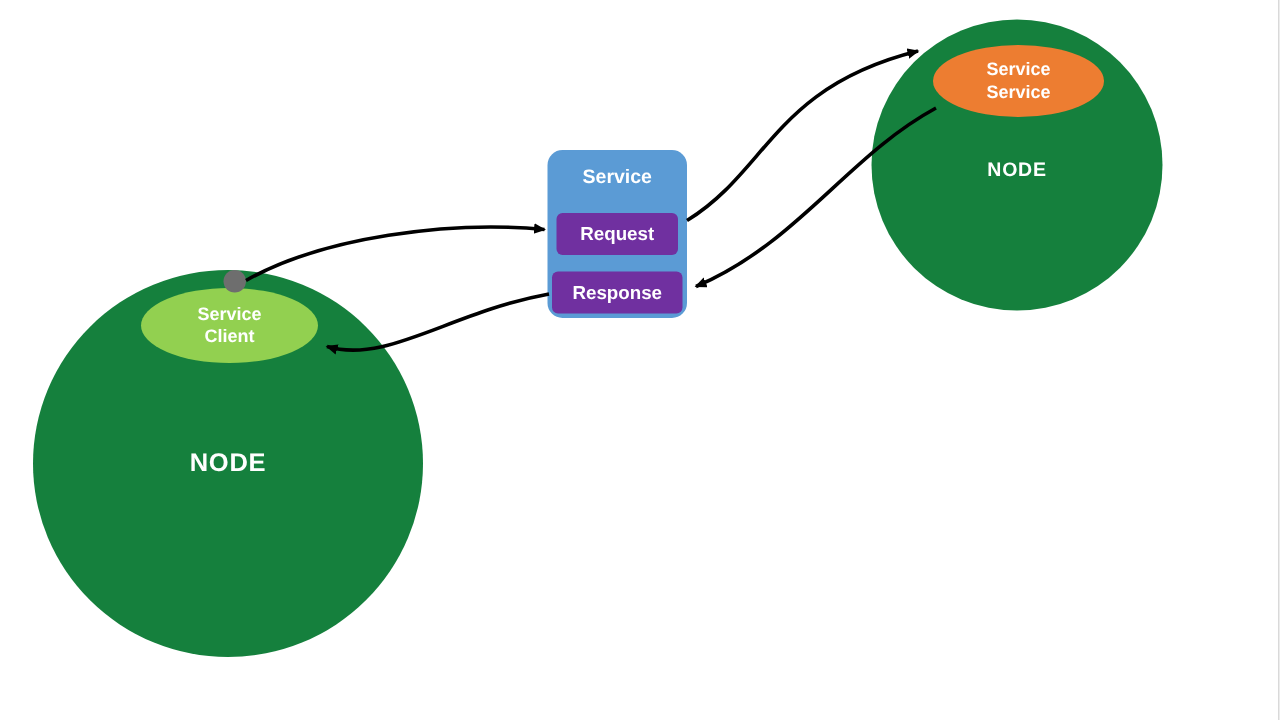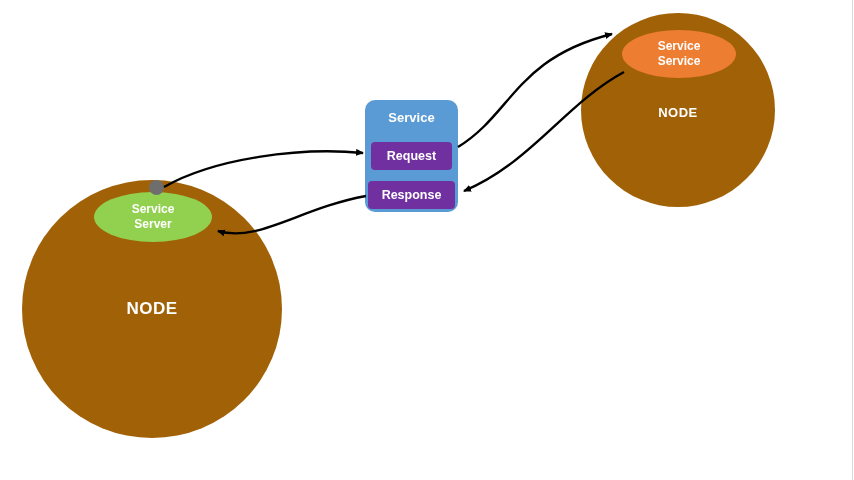--- a/index.html
+++ b/index.html
@@ -6,21 +6,21 @@
   .stage{
     position:relative;
     width:854px;height:480px;
     background:#ffffff;
     overflow:hidden;
     font-family:"Liberation Sans", sans-serif;
   }
   .circle{
     position:absolute;
     border-radius:50%;
-    background:#a16207;
+    background:#15803d;
     display:flex;align-items:center;justify-content:center;
   }
   .node-left{left:22px;top:180px;width:260px;height:258px;}
   .node-right{left:581px;top:13px;width:194px;height:194px;}
   .node-label{
     color:#ffffff;font-weight:bold;letter-spacing:0.5px;
   }
   .node-left .node-label{font-size:17px;}
   .node-right .node-label{font-size:13px;position:relative;top:2px;}
   .ellipse{
@@ -63,21 +63,21 @@
 <div class="stage">
 
   <div class="circle node-left">
     <span class="node-label">NODE</span>
   </div>
 
   <div class="conn-dot"></div>
 
   <div class="ellipse service-client">
     <span>Service</span>
-    <span>Server</span>
+    <span>Client</span>
   </div>
 
   <div class="circle node-right">
     <span class="node-label">NODE</span>
   </div>
 
   <div class="ellipse service-server">
     <span>Service</span>
     <span>Service</span>
   </div>

